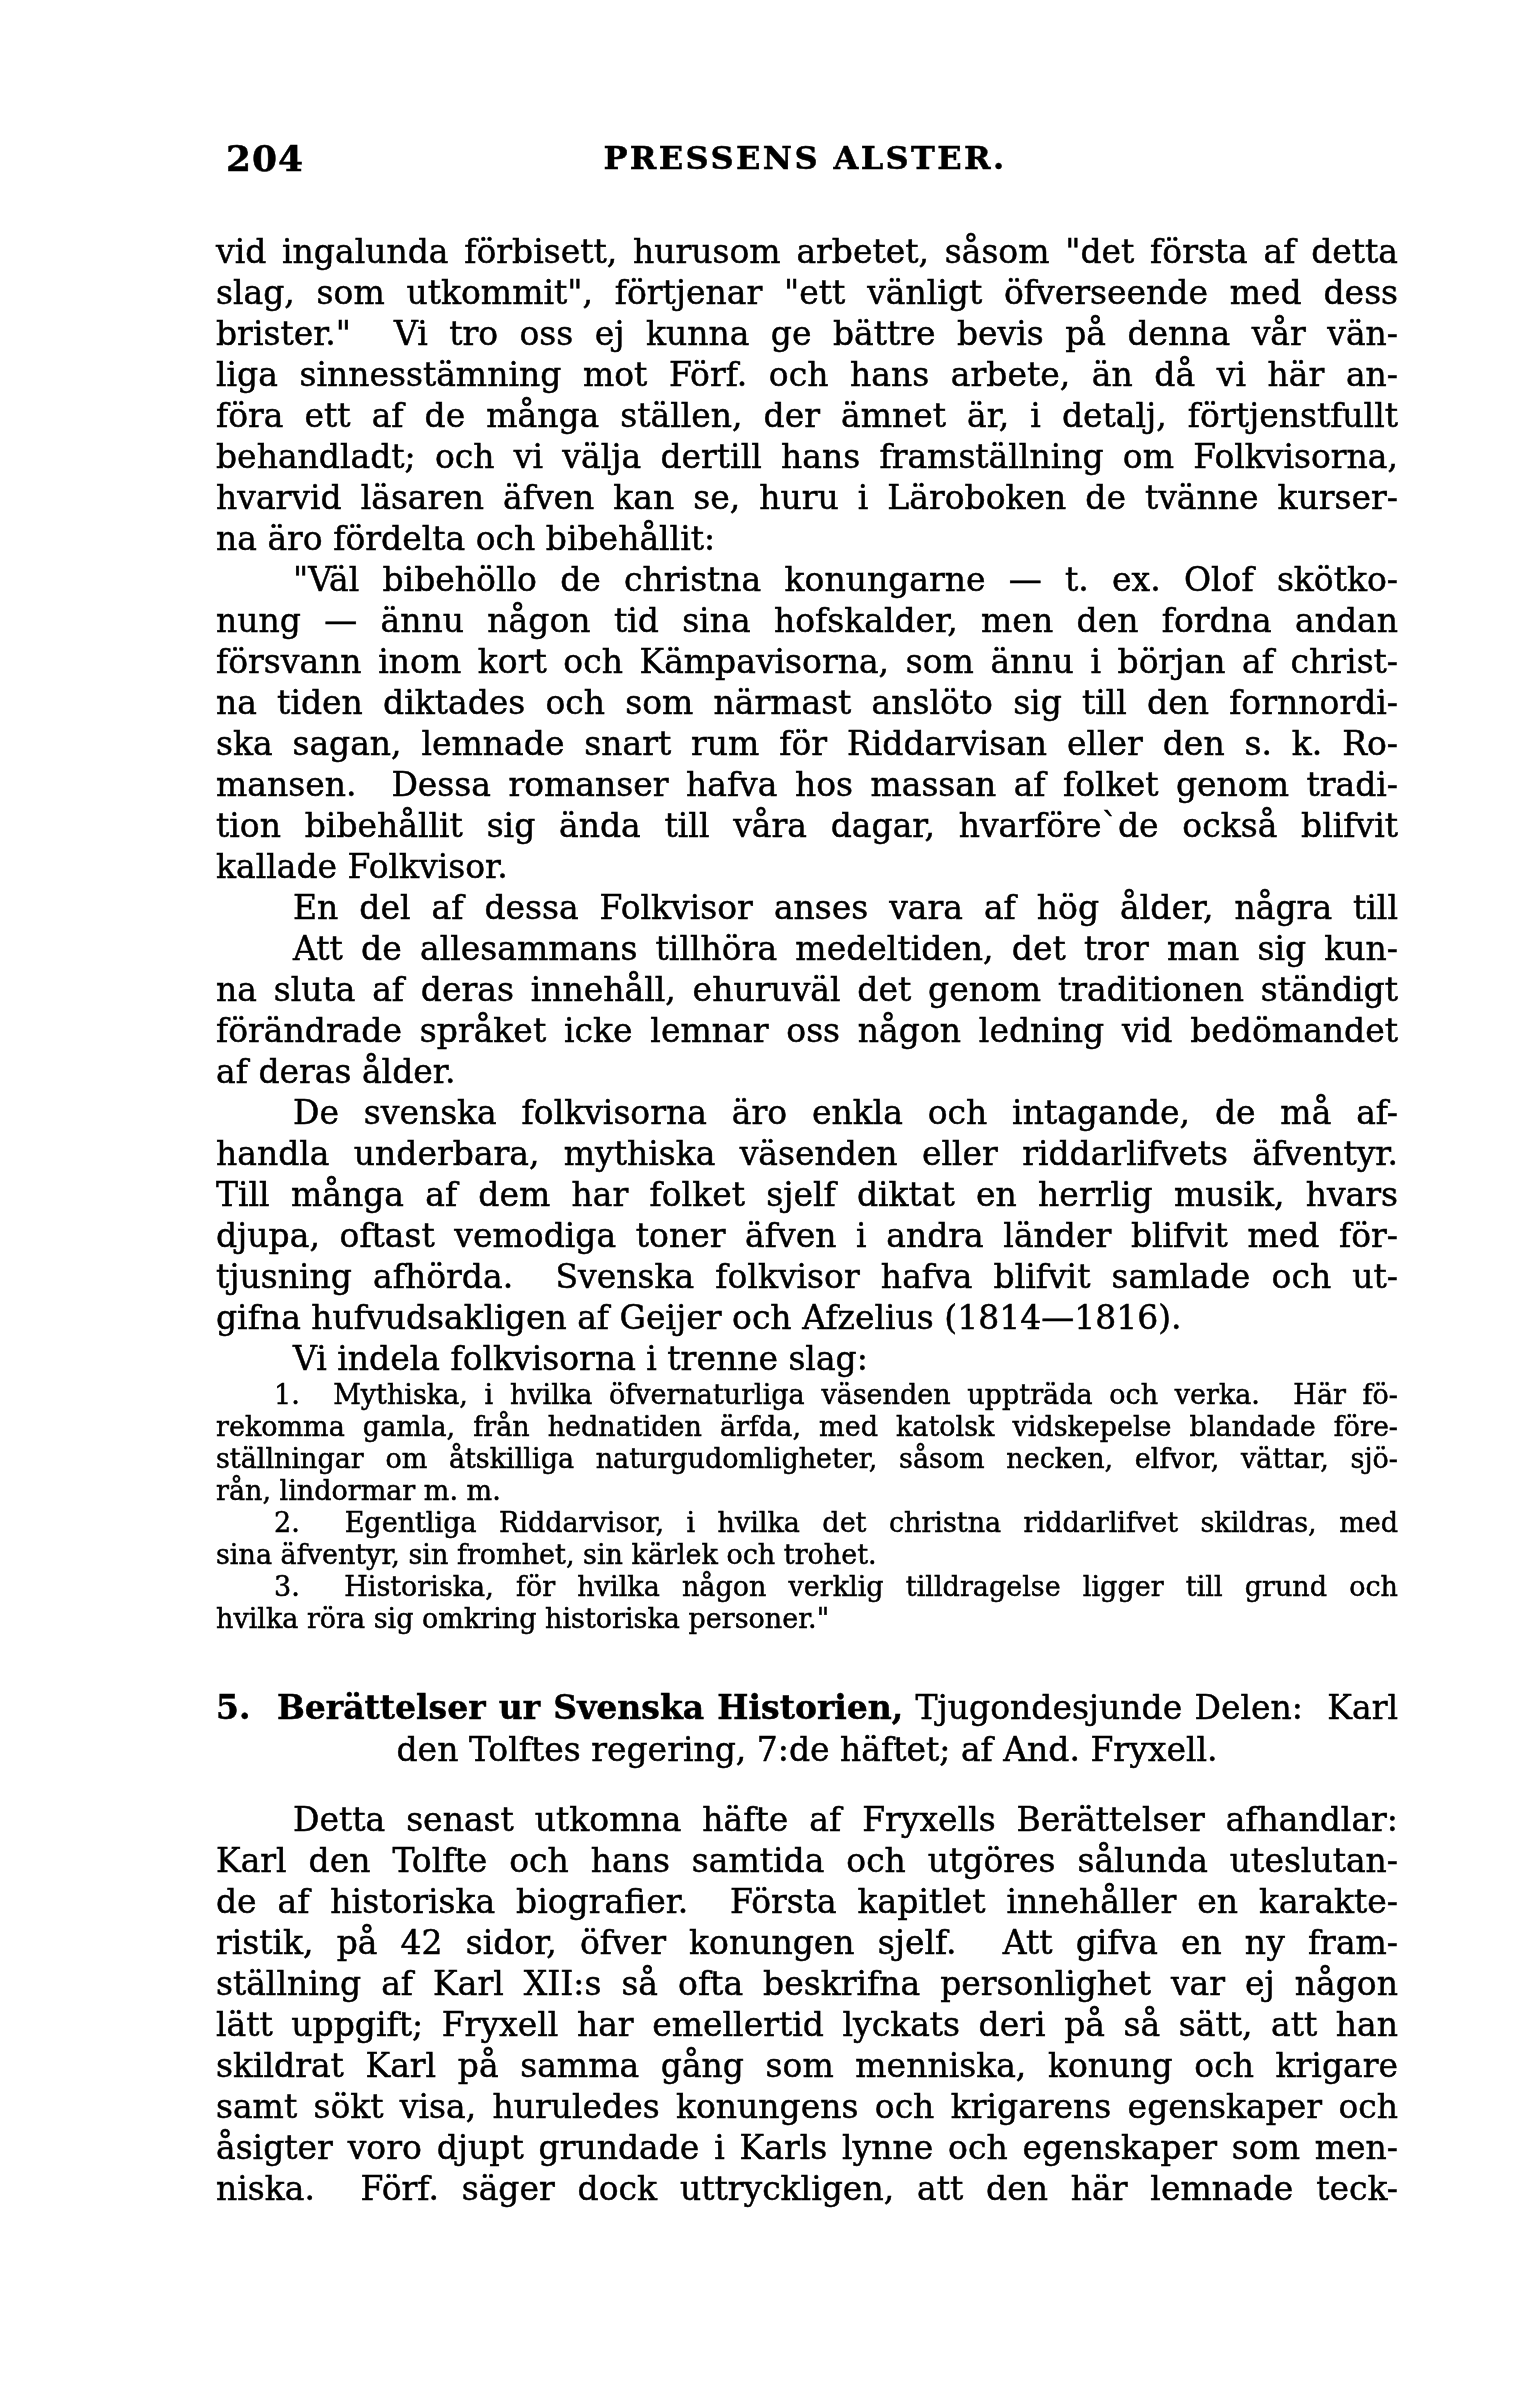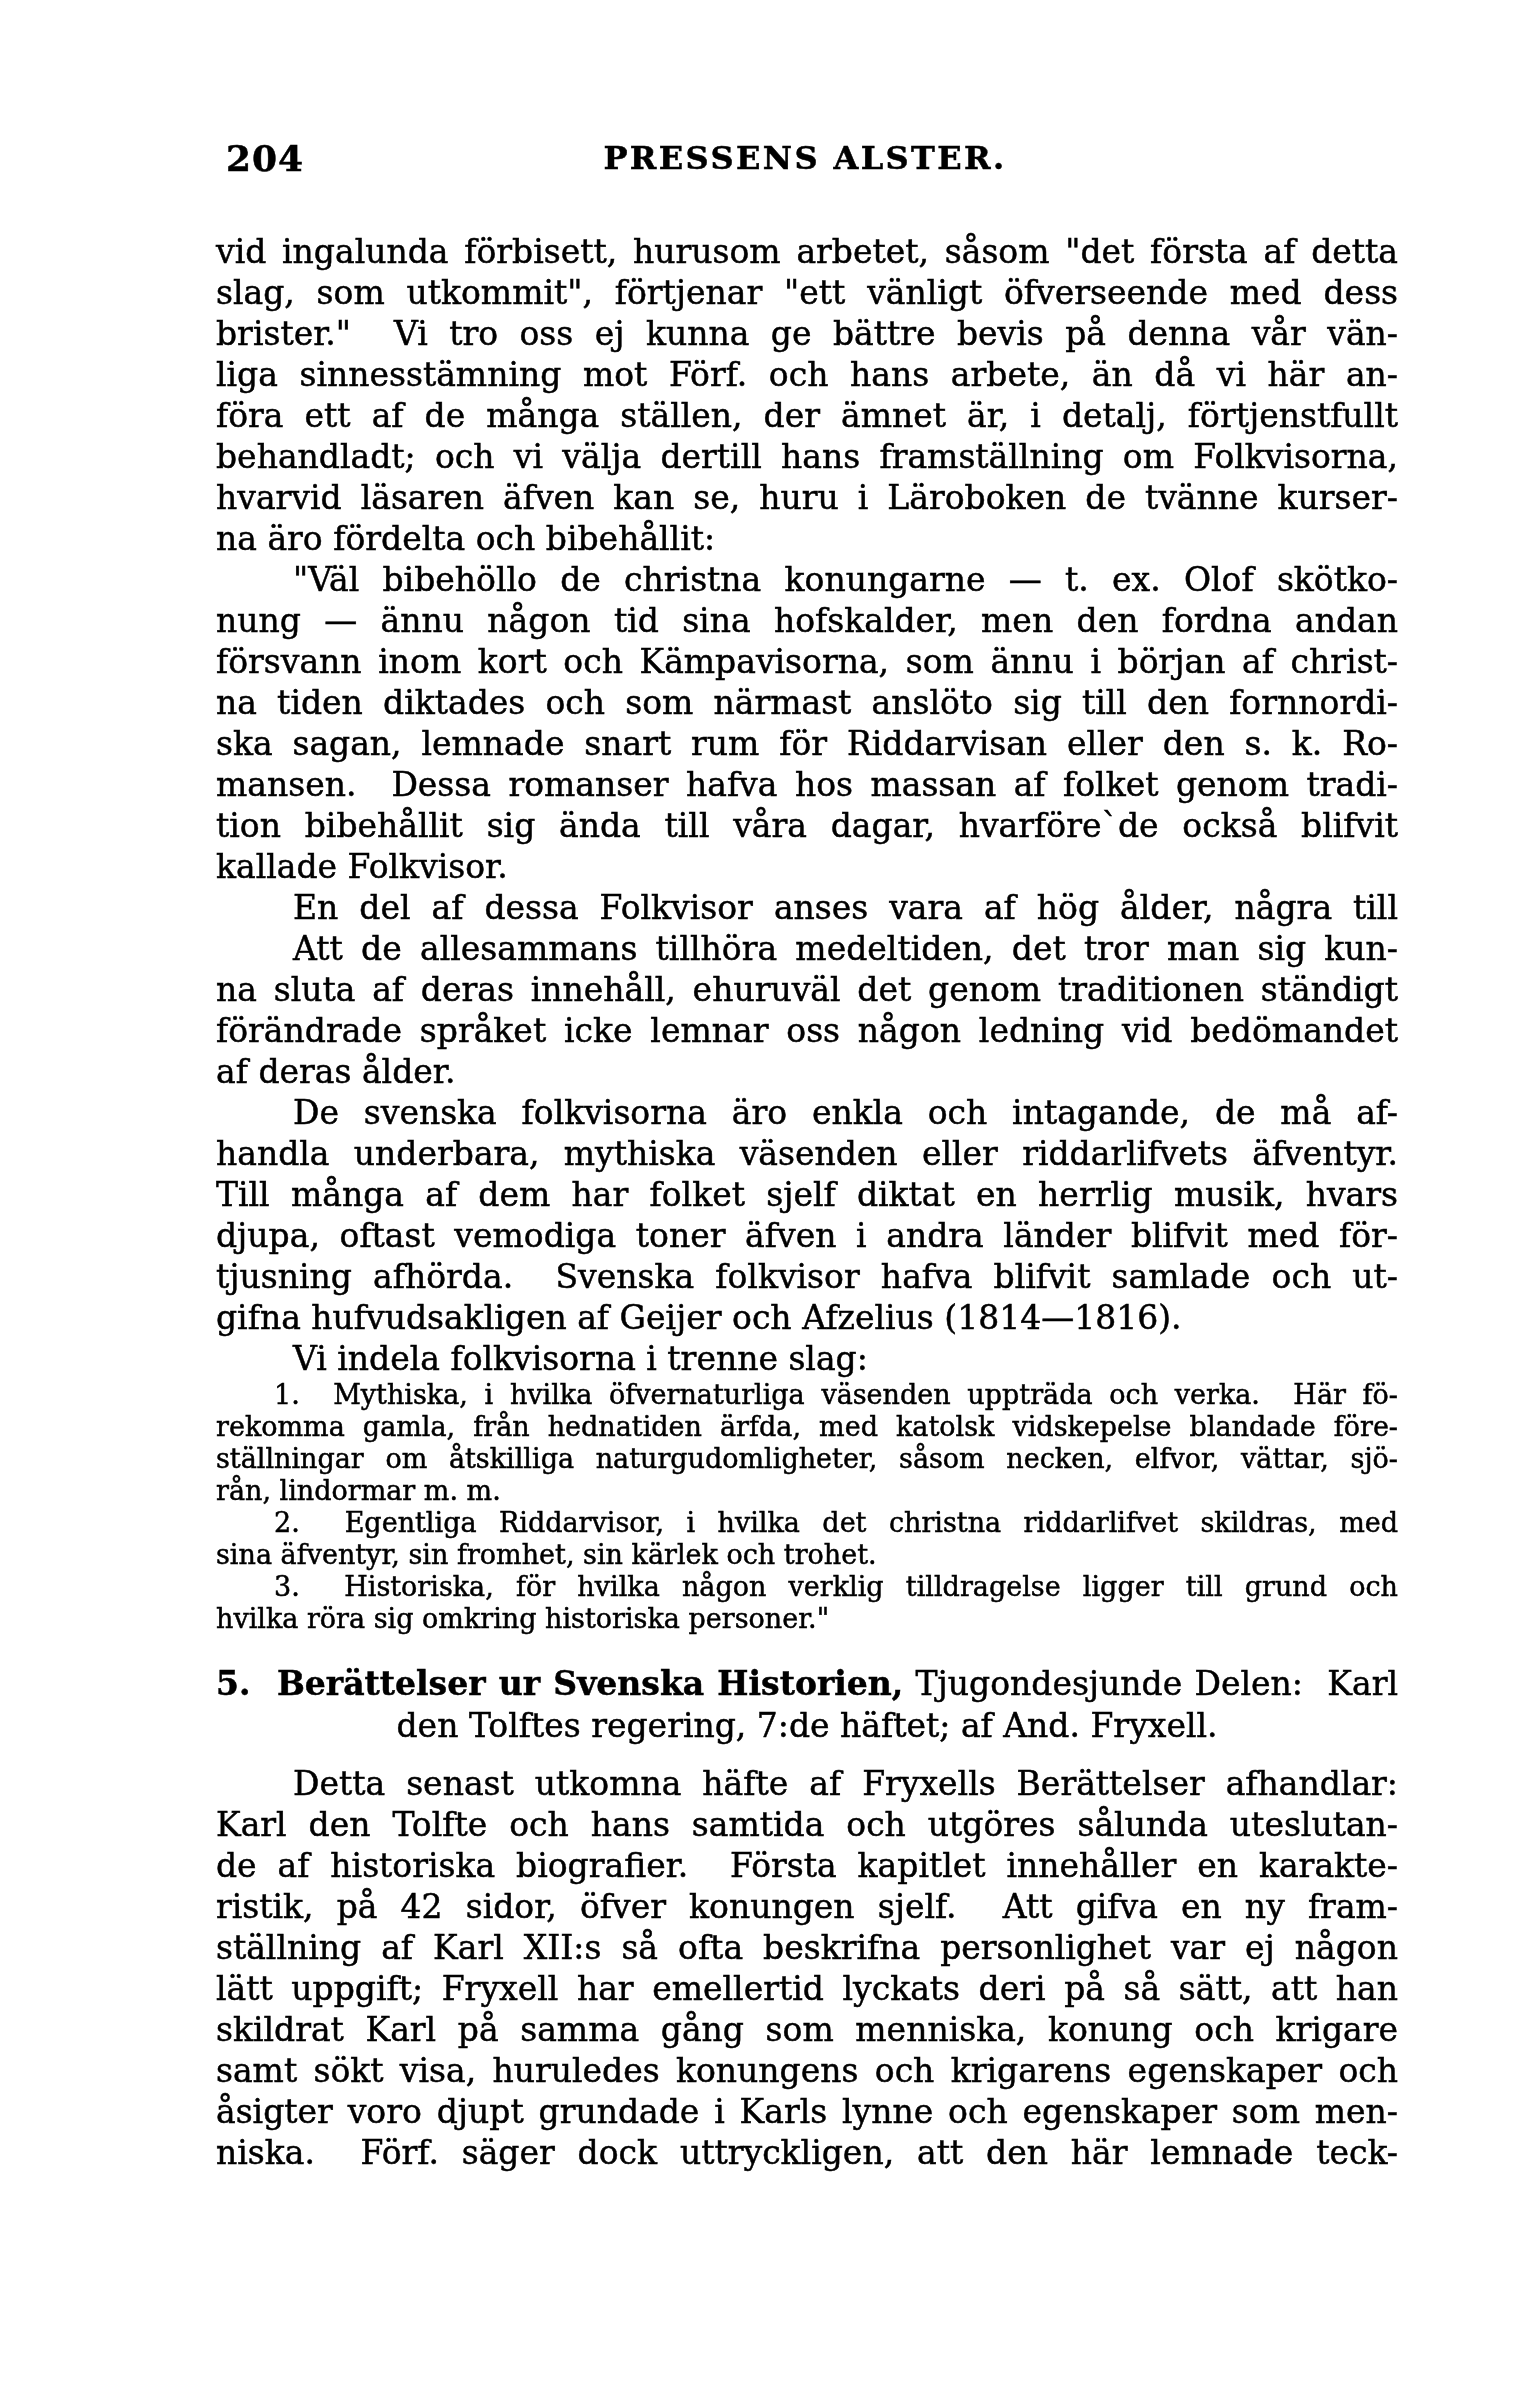--- a/index.html
+++ b/index.html
@@ -39,23 +39,23 @@
     font-size: 33px;
     line-height: 41px;
     text-align: justify;
     text-align-last: justify;
     white-space: pre-wrap;
   }
   .line.last { text-align-last: left; }
   .line.indent { text-indent: 77px; }
   .line.small { font-size: 27px; line-height: 32px; }
   .line.small.indent { text-indent: 58px; }
-  .line.h1 { margin-top: 28px; line-height: 42px; }
+  .line.h1 { margin-top: 52px; line-height: 42px; }
   .line.h2 { line-height: 42px; text-align: center; text-align-last: center; }
-  .line.h2 + .line { margin-top: 16px; }
+  .line.h2 + .line { margin-top: 28px; }
   .em { }
   .b  { font-weight: bold; }
 </style>
 </head>
 <body>
 
 <div class="page">
   <div class="header">
     <div class="page-number">204</div>
     <div class="running-title">PRESSENS ALSTER.</div>

